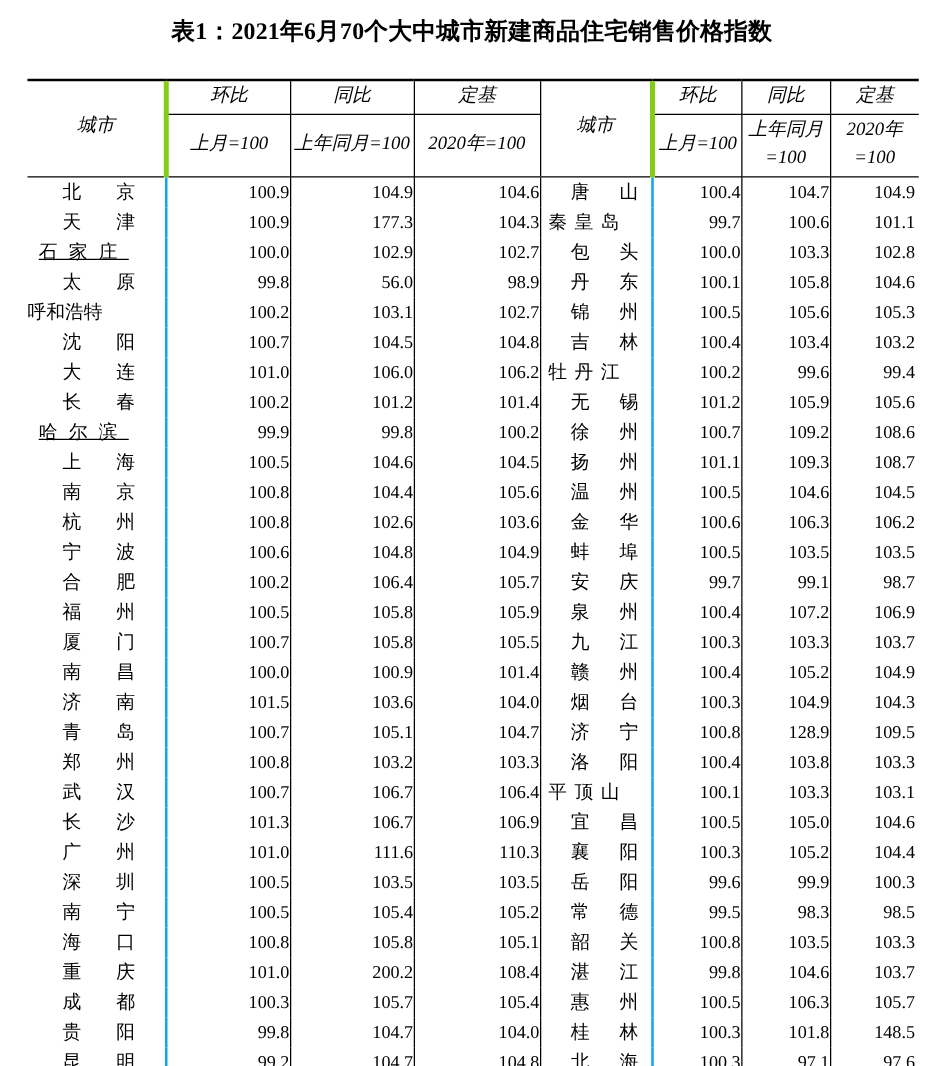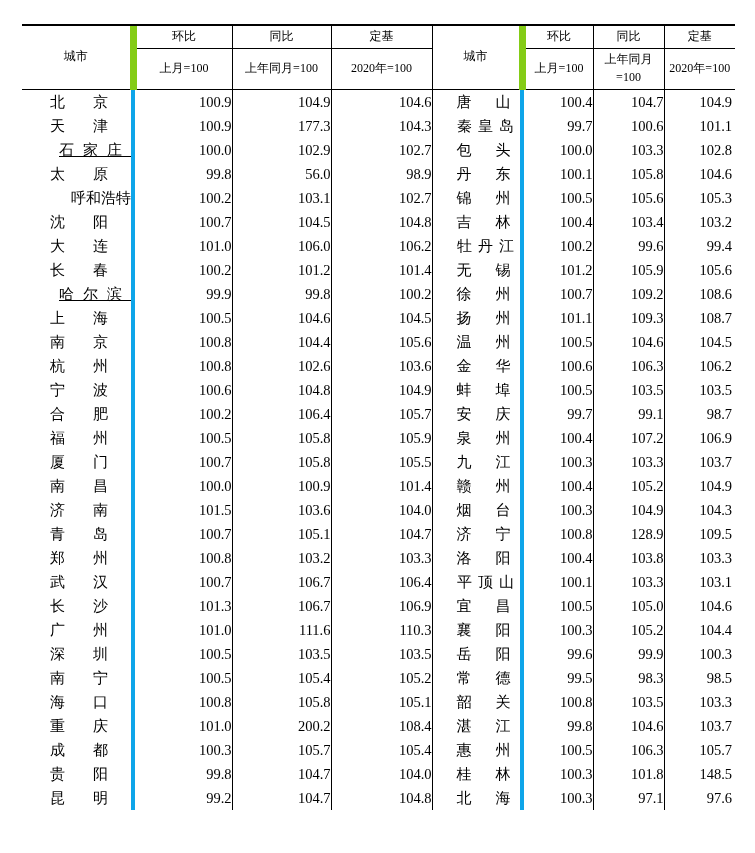--- a/index.html
+++ b/index.html
@@ -52,28 +52,29 @@
   table.idx col.c-yoy    { width: 99px; }
   table.idx col.c-base   { width: 101px; }
   table.idx col.c-city2  { width: 90px; }
   table.idx col.c-mom2   { width: 71px; }
   table.idx col.c-yoy2   { width: 71px; }
   table.idx col.c-base2  { width: 71px; }
 
   
   table.idx thead th {
     font-weight: normal;
-    font-size: 12px;
+    font-size: 15px;
     padding: 2px 0 3px 0;
     text-align: center;
     vertical-align: middle;
     line-height: 1.45;
+    font-style: italic;
   }
   th.h-city {
-    border-right: 7px solid #84cc16;
+    border-right: 4px solid #84cc16;
     border-bottom: 1px solid #000;
   }
   th.h-grp {
     border-right: 1px solid #000;
     border-bottom: 1px solid #000;
   }
   th.h-grp.last {
     border-right: none;
   }
   th.h-sub {
@@ -95,48 +96,49 @@
 
   
   table.idx tbody td {
     padding: 0;
     height: 24px;
     line-height: 24px;
     vertical-align: middle;
     white-space: nowrap;
   }
   td.city {
-    text-align: right;
-    border-right: 4px solid #0ea5e9;
+    text-align: left;
+    border-right: 2px solid #0ea5e9;
     font-size: 15px;
   }
   td.num {
     text-align: right;
     padding-right: 9px;
     border-right: 1px solid #000;
     font-size: 14.5px;
   }
   td.num.last {
     border-right: none;
     padding-right: 3px;
   }
 
   
   .n2 { letter-spacing: 28px; padding-left: 28px; }
   .n3 { letter-spacing: 9px;  padding-left: 9px; text-decoration: underline;  }
-  .n4 { letter-spacing: 0px; margin-left: 28px; }
+  .n4 { letter-spacing: 0px; }
 
   .n2b { letter-spacing: 24px; padding-left: 24px; }
   .n3b { letter-spacing: 6px;  padding-left: 6px;  }
 </style>
 </head>
 <body>
 
 <div class="page">
 
+  <div class="title">表1：2021年6月70个大中城市新建商品住宅销售价格指数</div>
 
   <div class="table-wrap">
     <table class="idx">
       <colgroup>
         <col class="c-city">
           <col class="c-mom">
           <col class="c-yoy">
           <col class="c-base">
         <col class="c-city2">
           <col class="c-mom2">

